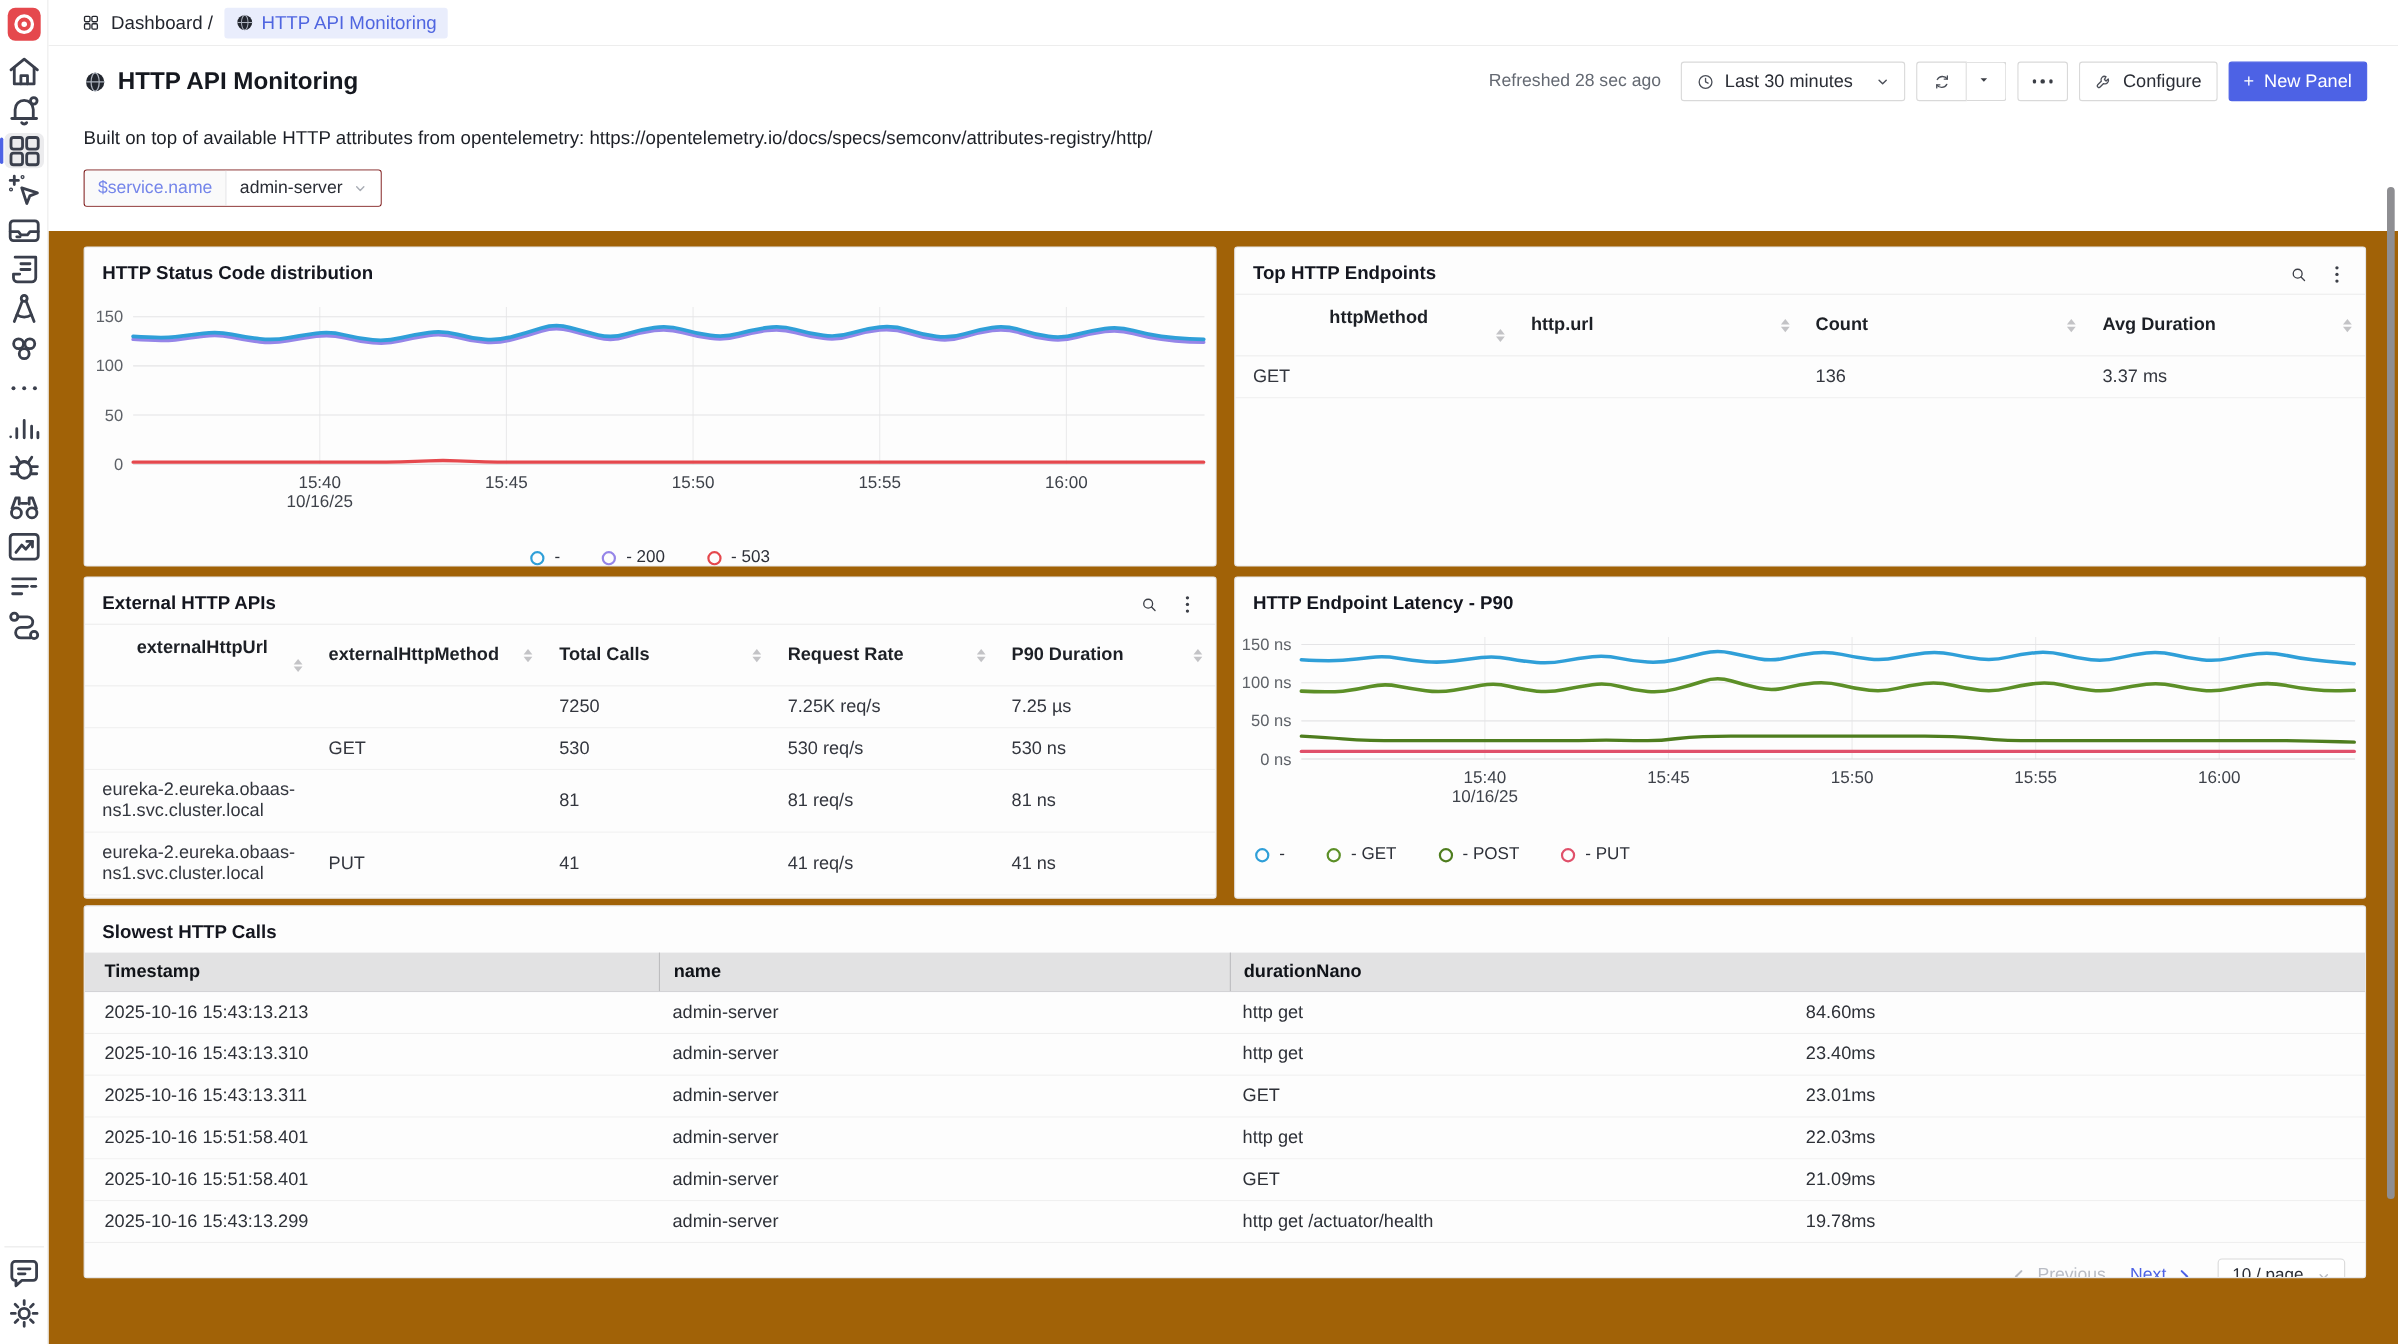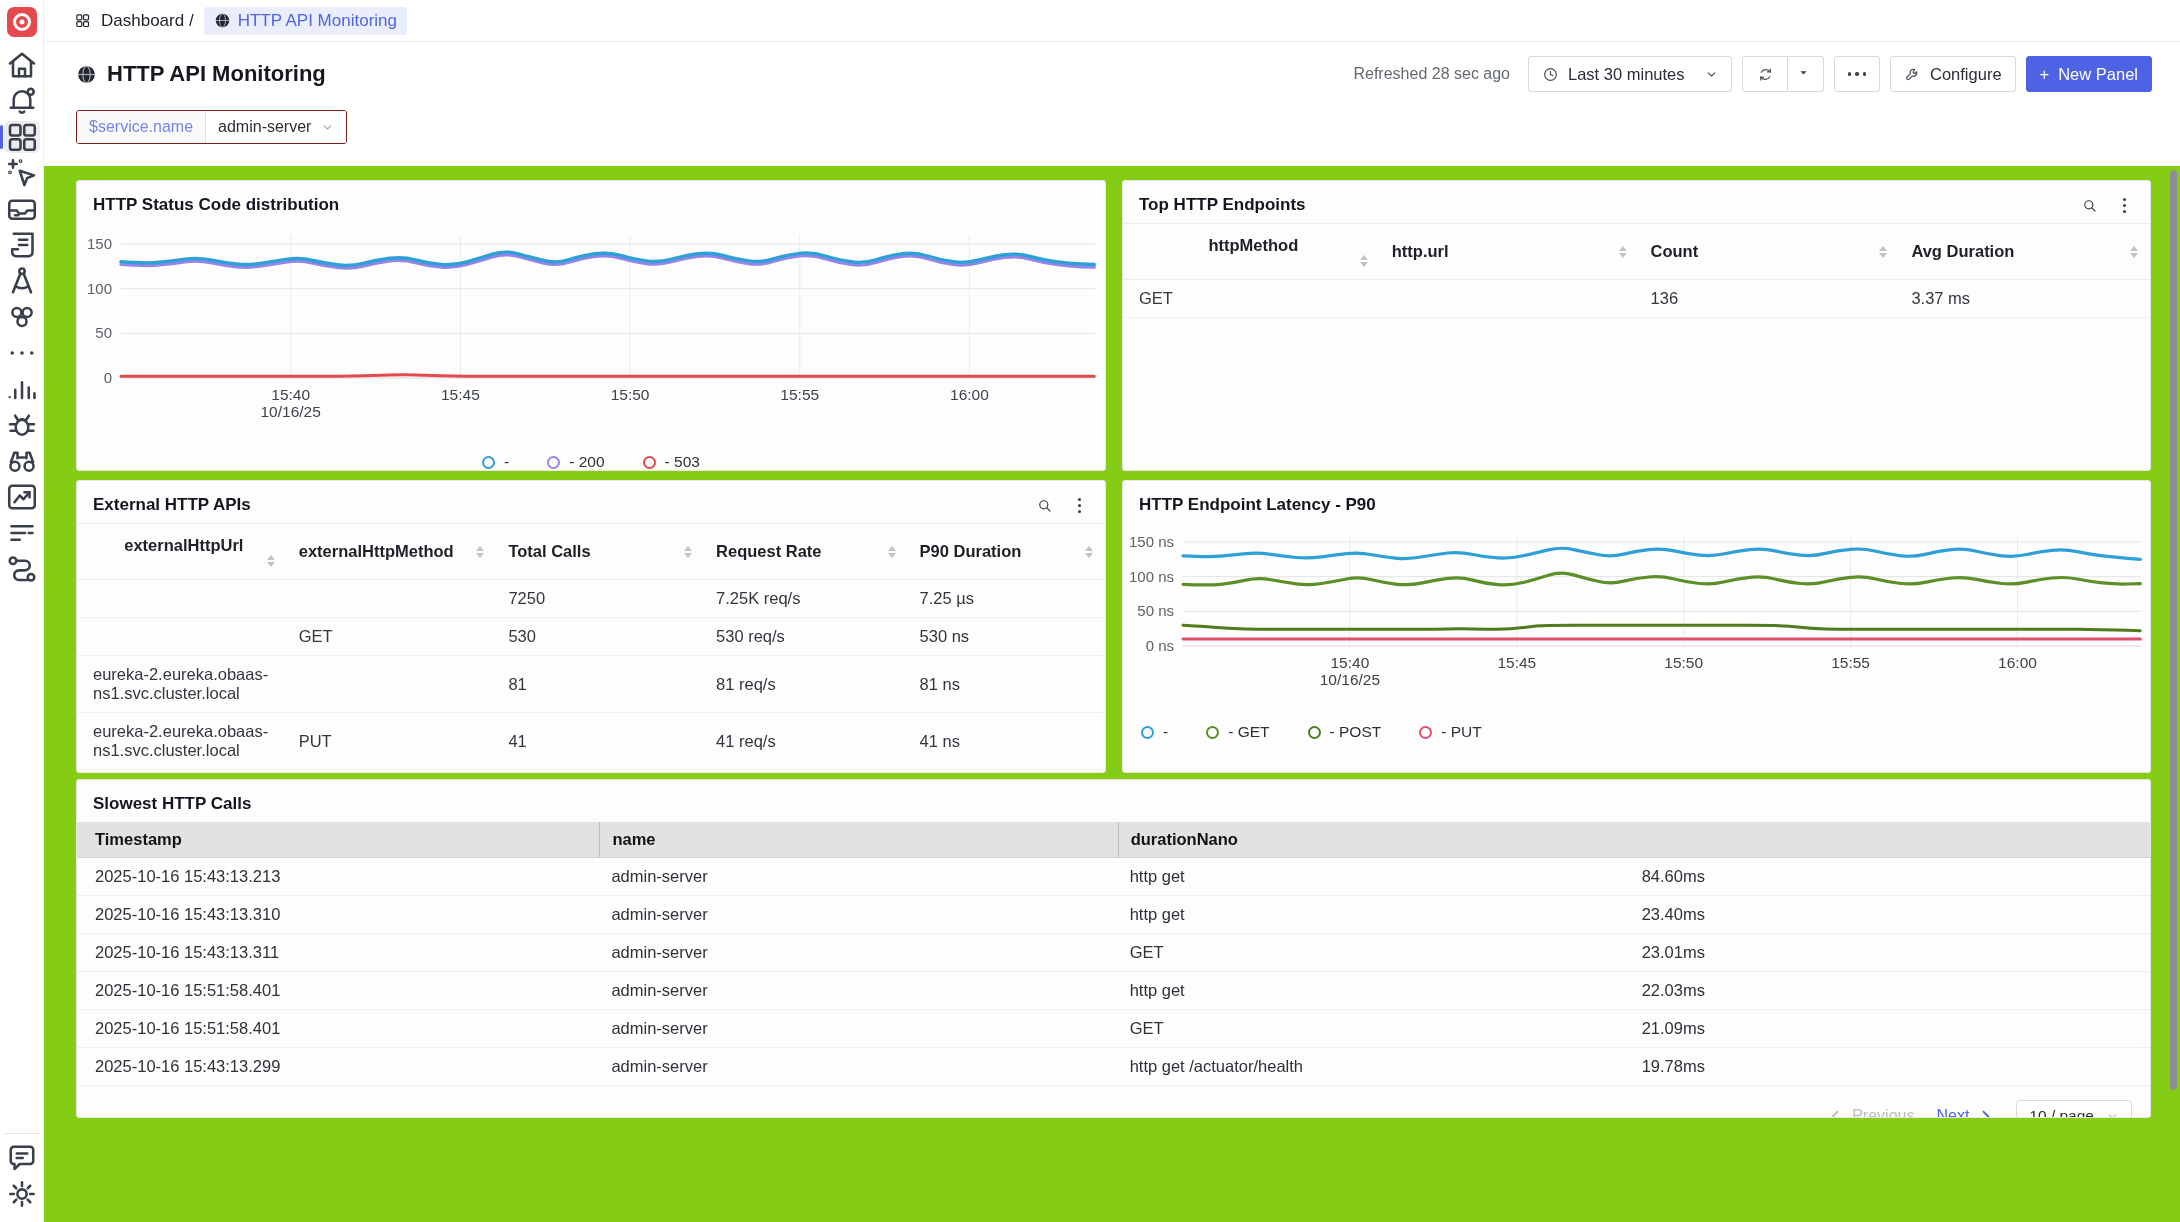--- a/index.html
+++ b/index.html
@@ -44,21 +44,21 @@
   .btn-ellipsis{width:46px;justify-content:center;padding:0;}
   .dots3{display:flex;gap:4px;}
   .dots3 i{width:3.5px;height:3.5px;border-radius:50%;background:#3a3d45;}
   .btn-primary{background:#4d62e5;border-color:#4d62e5;color:#fff;font-weight:500;}
   .description{margin-top:24px;font-size:17px;color:#1c1f26;}
   .variable-select{margin-top:18px;display:inline-flex;align-items:stretch;border:1px solid #7f1d1d;border-radius:3px;overflow:hidden;height:34px;cursor:pointer;}
   .var-name{display:flex;align-items:center;padding:0 12px;background:#fafafa;color:#7485ea;font-size:16px;border-right:1px solid #e1e1e4;}
   .var-value{display:flex;align-items:center;gap:10px;padding:0 12px;background:#fff;color:#2a2d35;font-size:16px;}
   .var-value .chev{width:13px;height:13px;color:#a9adb5;}
 
-  .content{flex:1;background:#84cc16;padding:14px 29px 0 32px;overflow:hidden;}
+  .content{flex:1;background:#a16207;padding:14px 29px 0 32px;overflow:hidden;}
   .row{display:flex;gap:16px;}
   .panel{background:#fdfdfd;border:1px solid #e7e7e9;border-radius:3px;position:relative;overflow:hidden;}
   .row1{margin-bottom:9px;}
   .row1 .panel{height:291px;}
   .row2{margin-bottom:6px;}
   .row2 .panel{height:293px;}
   .row3 .panel{height:339px;width:100%;}
   .panel-l{width:1030px;flex-shrink:0;}
   .panel-r{flex:1;min-width:0;}
   .panel-head{display:flex;align-items:center;padding:14px 16px 8px 16px;}
@@ -374,20 +374,21 @@
                 </svg>
               </span>
             <span>Configure</span>
           </button>
           <button class="btn btn-primary">
             <span>+</span>
             <span>New Panel</span>
           </button>
         </div>
       </div>
+      <div class="description">Built on top of available HTTP attributes from opentelemetry: https://opentelemetry.io/docs/specs/semconv/attributes-registry/http/</div>
       <div class="variable-select">
         <span class="var-name">$service.name</span>
         <span class="var-value">
           <span>admin-server</span>
           <span class="chev" style="display: inline-flex; width: 13px; height: 13px;">
               <svg viewBox="0 0 24 24" fill="none" stroke="currentColor" stroke-width="1.7" stroke-linecap="round" stroke-linejoin="round" style="width:100%;height:100%;display:block">
                 <path d="M6 9 L12 15 L18 9" stroke-width="2.4"></path>
               </svg>
             </span>
         </span>

